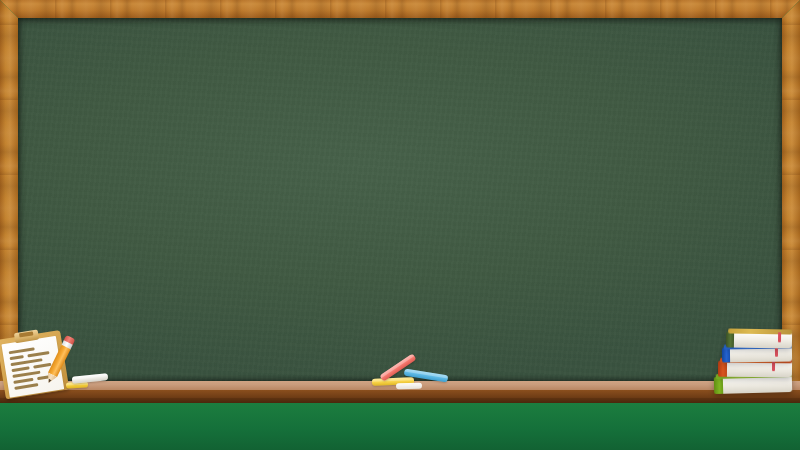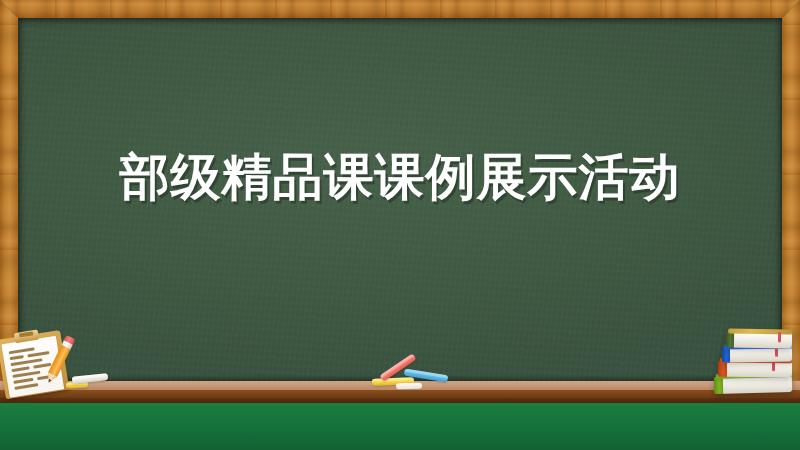--- a/index.html
+++ b/index.html
@@ -234,21 +234,20 @@
   <div class="board-outer">
     <div class="board-surface"></div>
     <div class="board-inner-shadow"></div>
 
     <div class="frame-piece wood-h frame-top"></div>
     <div class="frame-piece wood-v frame-left"></div>
     <div class="frame-piece wood-v frame-right"></div>
     <div class="frame-piece wood-h frame-bottom"></div>
   </div>
 
-  <div class="title">部级精品课课例展示活动</div>
 
   <div class="ledge-shadow"></div>
   <div class="ledge">
     <div class="ledge-top"></div>
     <div class="ledge-face"></div>
     <div class="ledge-lip"></div>
   </div>
 
   <div class="clipboard">
     <div class="cb-board"></div>

